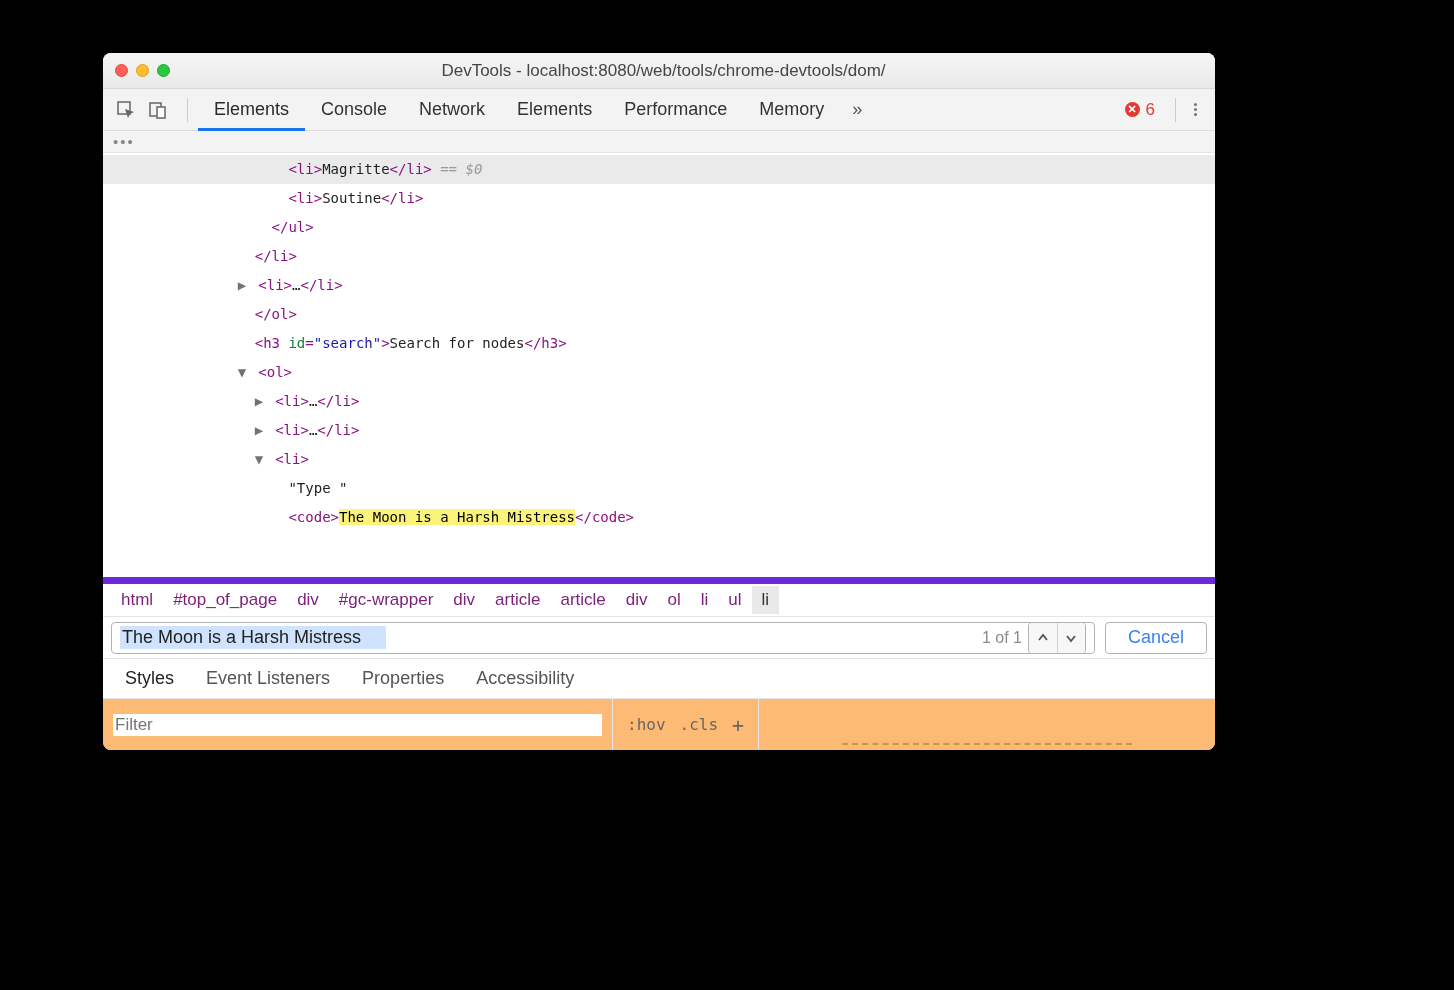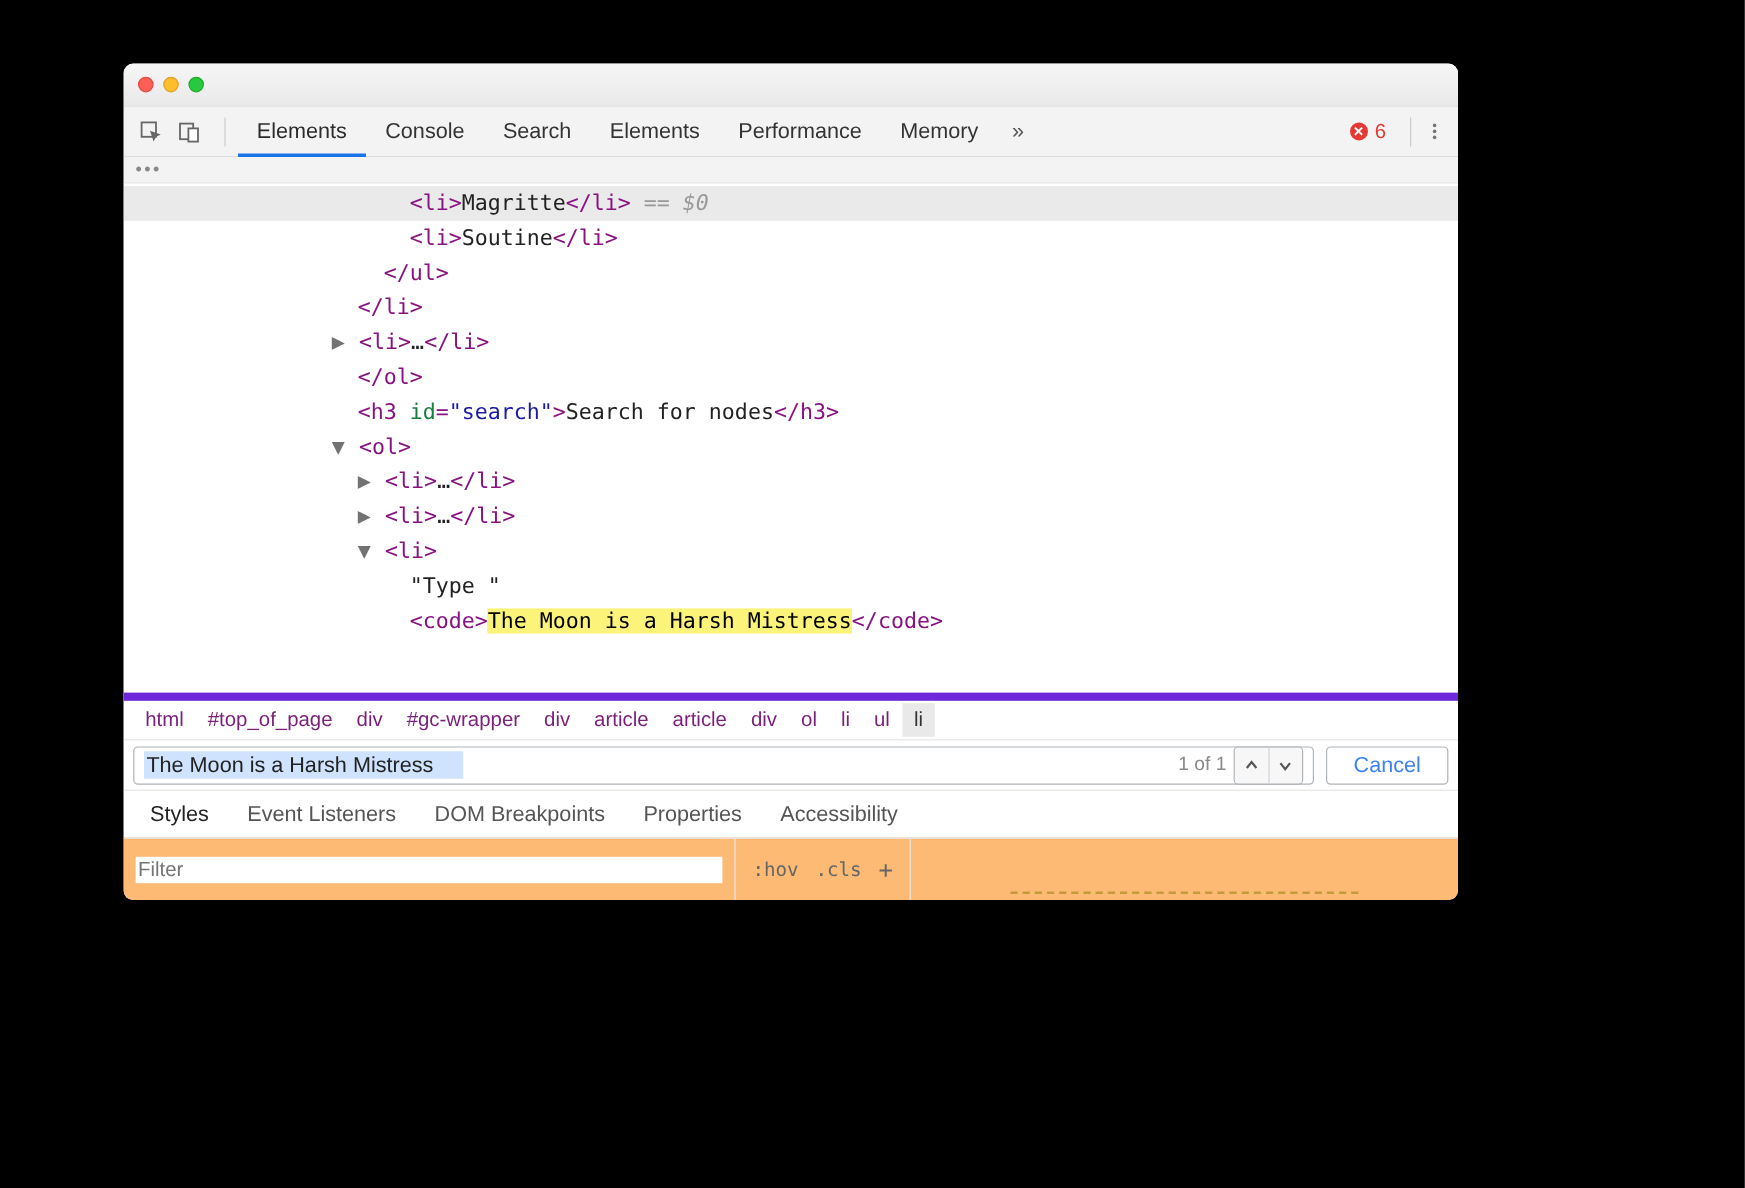--- a/index.html
+++ b/index.html
@@ -66,21 +66,21 @@
   .kebab span{width:3px;height:3px;background:#757575;border-radius:50%;}
 
   .dom-strip {
     height:22px;background:#f3f3f3;border-bottom:1px solid #e5e5e5;
     display:flex;align-items:center;padding:0 10px;flex-shrink:0;color:#888;font-size:15px;letter-spacing:2px;
   }
 
   .dom-pane {
     flex:1;overflow:hidden;background:#fff;
     font-family: Menlo, Consolas, monospace;
-    font-size:18px;
+    font-size:14px;
     line-height:29px;
     position:relative;
   }
   .dom-lines{padding-top:2px;}
   .ln{white-space:pre;padding-left:0;}
   .ln.sel{background:#eaeaea;}
   .ln.hov{background:#eaf2fd;}
   .tag{color:#881280;}
   .attrn{color:#15803d;}
   .attrv{color:#1a1aa6;}
@@ -133,40 +133,41 @@
 <body>
 
 <div class="window">
 
   <div class="titlebar">
     <div class="traffic">
       <div class="light red"></div>
       <div class="light yellow"></div>
       <div class="light green"></div>
     </div>
+    <div class="title">DevTools - localhost:8080/web/tools/chrome-devtools/dom/</div>
   </div>
 
   <div class="toolbar">
     <div class="tb-icon">
       <svg width="20" height="20" viewBox="0 0 20 20">
           <rect x="2" y="2" width="12" height="12" fill="none" stroke="#666" stroke-width="1.5"></rect>
           <path d="M9 9 L18 12 L14 14 L12 18 Z" fill="#666"></path>
         </svg>
     </div>
     <div class="tb-icon">
       <svg width="20" height="20" viewBox="0 0 20 20">
           <rect x="2" y="3" width="11" height="13" fill="none" stroke="#666" stroke-width="1.5"></rect>
           <rect x="9" y="7" width="8" height="11" fill="#fff" stroke="#666" stroke-width="1.5"></rect>
         </svg>
     </div>
     <div class="tb-sep"></div>
     <div class="tabs">
       <div class="tab active">Elements</div>
       <div class="tab">Console</div>
-      <div class="tab">Search</div>
+      <div class="tab">Network</div>
       <div class="tab">Elements</div>
       <div class="tab">Performance</div>
       <div class="tab">Memory</div>
     </div>
     <div class="more-tabs">»</div>
     <div style="flex:1"></div>
     <div class="err-badge">
       <span class="err-dot">✕</span>
       <span class="err-count">6</span>
     </div>
@@ -229,21 +230,20 @@
             </svg>
         </div>
       </div>
     </div>
     <div class="cancel-btn">Cancel</div>
   </div>
 
   <div class="sub-tabs">
     <div class="sub-tab active">Styles</div>
     <div class="sub-tab">Event Listeners</div>
-    <div class="sub-tab">DOM Breakpoints</div>
     <div class="sub-tab">Properties</div>
     <div class="sub-tab">Accessibility</div>
   </div>
 
   <div class="styles-bar">
     <div class="filter-box">
       <input type="text" placeholder="Filter" style="">
     </div>
     <div class="style-toggles">
       <span>:hov</span>

